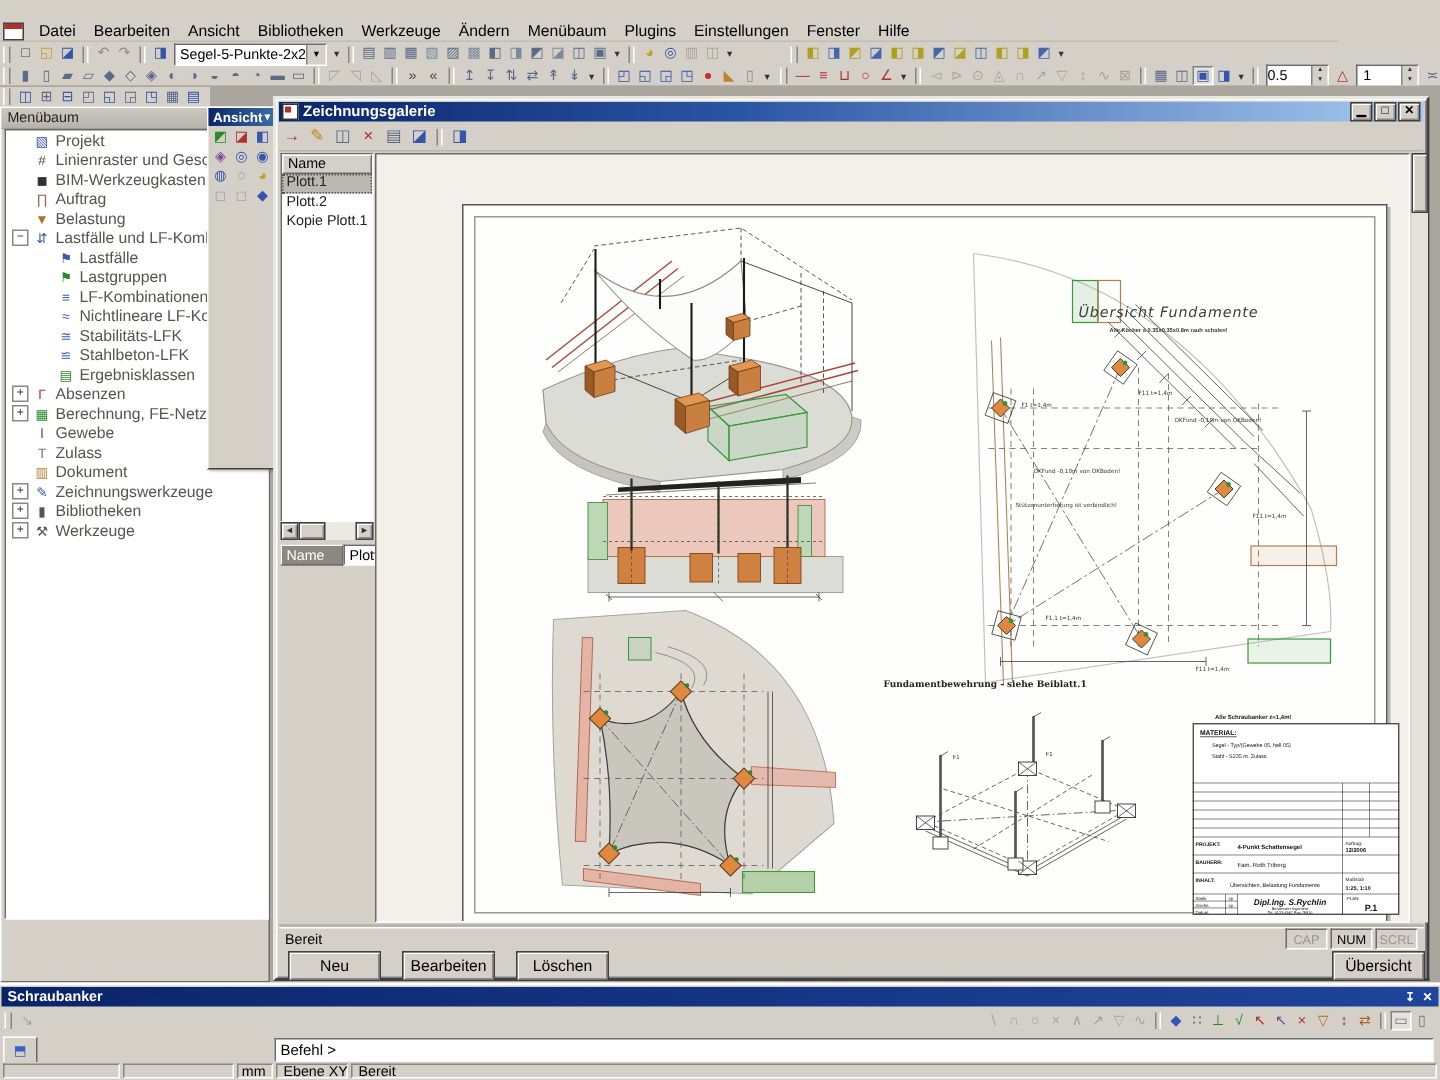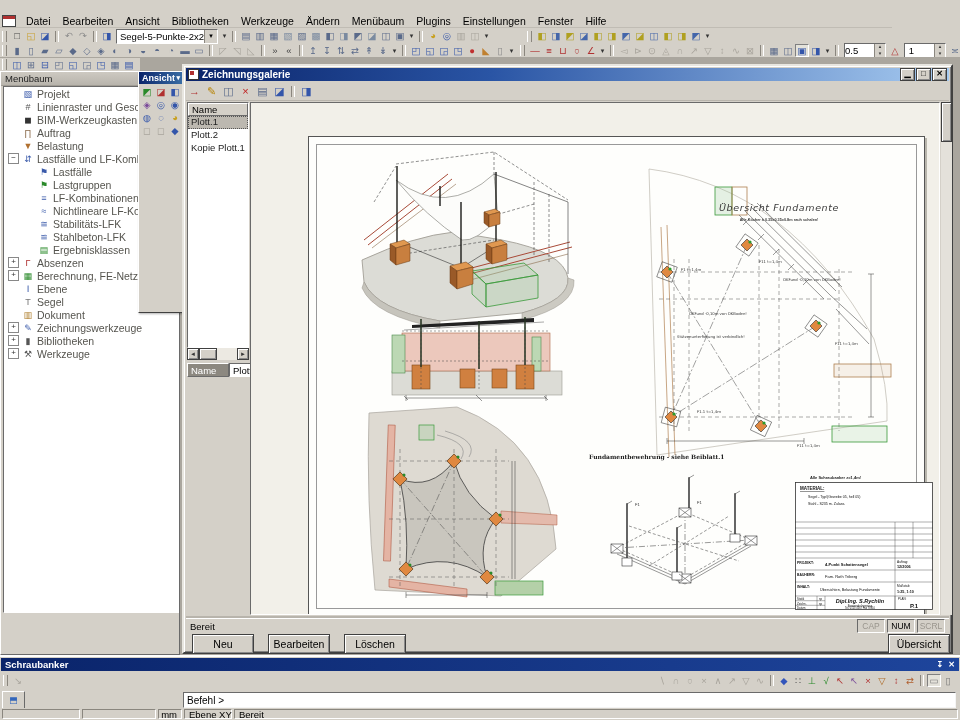--- a/index.html
+++ b/index.html
@@ -384,26 +384,26 @@
             <span class="tlabel">Absenzen</span>
           </div>
           <div class="trow-item" style="padding-left: 4px;">
             <span class="texp">+</span>
             <span class="tico" style="color: rgb(42, 138, 42);">▦</span>
             <span class="tlabel">Berechnung, FE-Netz</span>
           </div>
           <div class="trow-item" style="padding-left: 4px;">
             <span class="texp noexp"></span>
             <span class="tico" style="color: rgb(58, 90, 170);">Ⅰ</span>
-            <span class="tlabel">Ebene</span>
+            <span class="tlabel">Gewebe</span>
           </div>
           <div class="trow-item" style="padding-left: 4px;">
             <span class="texp noexp"></span>
             <span class="tico" style="color: rgb(119, 119, 119);">Τ</span>
-            <span class="tlabel">Segel</span>
+            <span class="tlabel">Zulass</span>
           </div>
           <div class="trow-item" style="padding-left: 4px;">
             <span class="texp noexp"></span>
             <span class="tico" style="color: rgb(176, 128, 48);">▥</span>
             <span class="tlabel">Dokument</span>
           </div>
           <div class="trow-item" style="padding-left: 4px;">
             <span class="texp">+</span>
             <span class="tico" style="color: rgb(58, 90, 170);">✎</span>
             <span class="tlabel">Zeichnungswerkzeuge</span>

